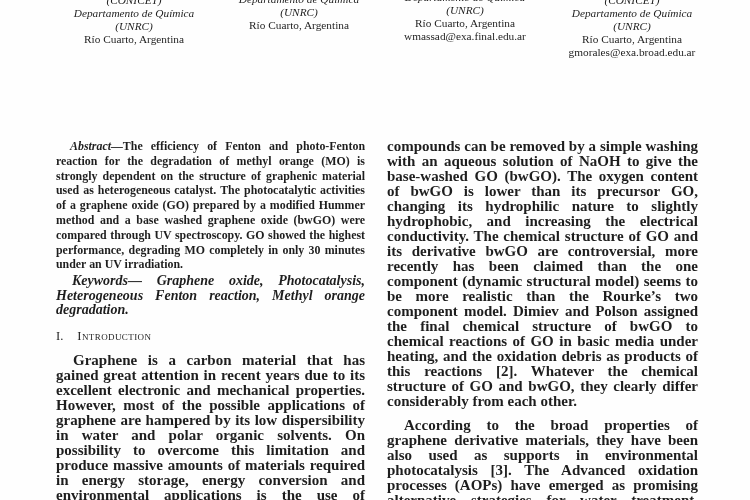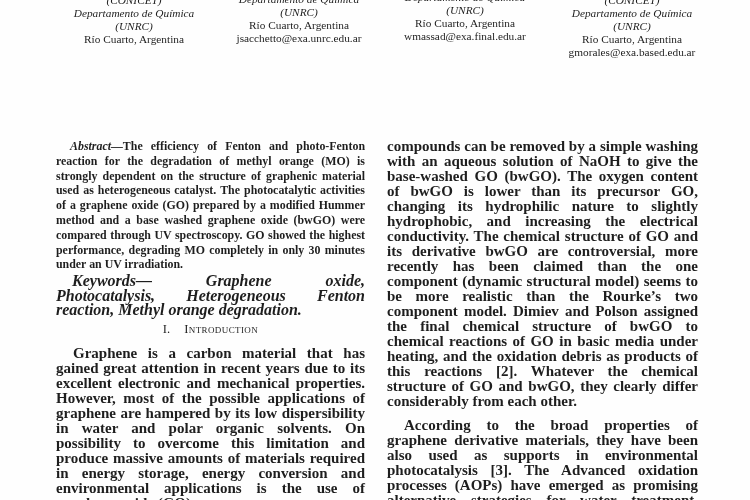--- a/index.html
+++ b/index.html
@@ -30,30 +30,30 @@
   .abstract {
     font-weight: bold;
     font-size: 11.9px;
     line-height: 14.8px;
     text-indent: 14px;
     margin-bottom: 2px;
   }
   .keywords {
     font-weight: bold;
     font-style: italic;
-    font-size: 16px;
+    font-size: 14px;
     line-height: 14.4px;
     text-indent: 16px;
-    margin-bottom: 5px;
+    margin-bottom: 12px;
   }
   .lead-italic { font-style: italic; }
   .section-heading {
     font-size: 12.6px;
     font-weight: normal;
-    text-align: center;
+    text-align: left;
     margin: 3px 0 9px 0;
   }
   .section-title {
     font-variant: small-caps;
     letter-spacing: 0.4px;
     margin-left: 14px;
   }
   .body {
     font-size: 15px;
     line-height: 15px;
@@ -71,34 +71,33 @@
     <div class="affil-col" style="left:29px; top:-6px;">
       <div class="aff-italic">(CONICET)</div>
       <div class="aff-italic">Departamento de Química</div>
       <div class="aff-italic">(UNRC)</div>
       <div>Río Cuarto, Argentina</div>
     </div>
     <div class="affil-col" style="left:194px; top:-7px;">
       <div class="aff-italic">Departamento de Química</div>
       <div class="aff-italic">(UNRC)</div>
       <div>Río Cuarto, Argentina</div>
-      <div>jsacchetto@exa.unrc.edu.ar</div>
     </div>
     <div class="affil-col" style="left:360px; top:-9px;">
       <div class="aff-italic">Departamento de Química</div>
       <div class="aff-italic">(UNRC)</div>
       <div>Río Cuarto, Argentina</div>
       <div>wmassad@exa.final.edu.ar</div>
     </div>
     <div class="affil-col" style="left:527px; top:-6px;">
       <div class="aff-italic">(CONICET)</div>
       <div class="aff-italic">Departamento de Química</div>
       <div class="aff-italic">(UNRC)</div>
       <div>Río Cuarto, Argentina</div>
-      <div>gmorales@exa.based.edu.ar</div>
+      <div>gmorales@exa.broad.edu.ar</div>
     </div>
   </header>
 
   <div class="col left-col">
     <p class="abstract"><span class="lead-italic">Abstract—</span><span>The efficiency of Fenton and photo-Fenton reaction for the degradation of methyl orange (MO) is strongly dependent on the structure of graphenic material used as heterogeneous catalyst. The photocatalytic activities of a graphene oxide (GO) prepared by a modified Hummer method and a base washed graphene oxide (bwGO) were compared through UV spectroscopy. GO showed the highest performance, degrading MO completely in only 30 minutes under an UV irradiation.</span></p>
     <p class="keywords"><span>Keywords—</span><span> Graphene oxide, Photocatalysis, Heterogeneous Fenton reaction, Methyl orange degradation.</span></p>
     <h2 class="section-heading"><span>I.</span><span class="section-title">Introduction</span></h2>
     <p class="body indent">Graphene is a carbon material that has gained great attention in recent years due to its excellent electronic and mechanical properties. However, most of the possible applications of graphene are hampered by its low dispersibility in water and polar organic solvents. On possibility to overcome this limitation and produce massive amounts of materials required in energy storage, energy conversion and environmental applications is the use of graphene oxide (GO).</p>
     <p class="body indent">The GO is a graphene with defects on the sp² structure which contain various oxygenated functional groups. Those groups are mainly hydroxyl and epoxy groups in the plane basal and carboxyl, carbonyl, phenol, lactone, and quinone at the edges (leaf edges and basal holes). The GO can be synthesized in large quantities and presents important characteristics for applications. The main trait is its excellent dispersibility in water.</p>
   </div>

